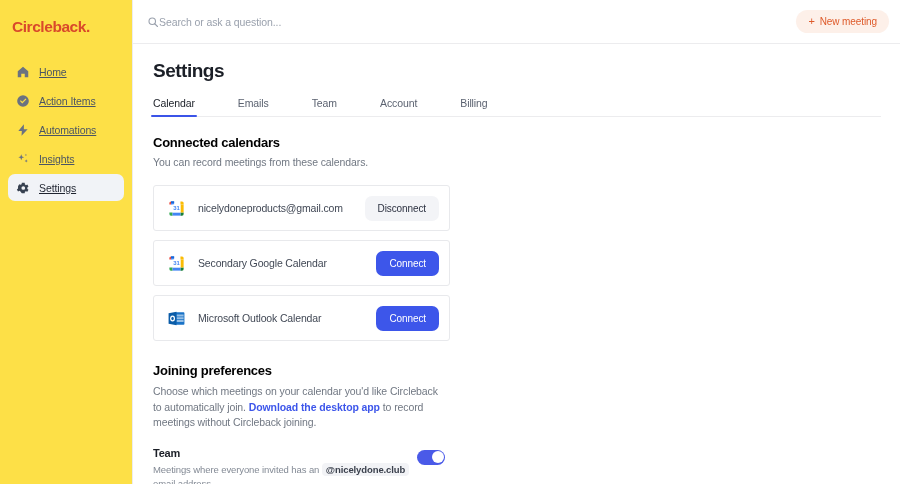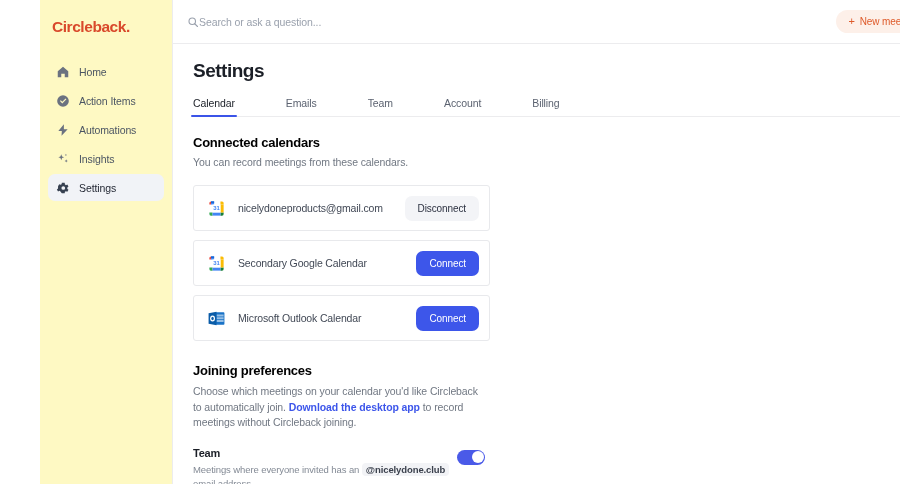--- a/index.html
+++ b/index.html
@@ -18,24 +18,23 @@
     width: 900px;
     height: 484px;
     background: #ffffff;
   }
 
   
   .sidebar {
     width: 133px;
     flex: 0 0 133px;
     height: 484px;
-    background: #fef9c3;
+    background: #fde047;
     border-right: 1px solid #ececee;
     padding-top: 10px;
-    margin-left: 40px;
   }
 
   .logo {
     font-size: 15.5px;
     font-weight: bold;
     color: #d9492b;
     letter-spacing: -0.45px;
     padding: 7px 0 0 12px;
     height: 38px;
     line-height: 20px;
@@ -70,20 +69,21 @@
     color: #6b7280;
   }
   .nav-item.active .nav-icon { color: #374151; }
   .nav-icon svg { display: block; }
 
   .nav-label {
     font-size: 10.5px;
     color: #4b5563;
     letter-spacing: -0.1px;
     white-space: nowrap;
+    text-decoration: underline;
   }
   .nav-item.active .nav-label { color: #1f2430; }
 
   
   .main {
     flex: 1 1 auto;
     height: 484px;
     display: flex;
     flex-direction: column;
     background: #ffffff;
@@ -158,21 +158,21 @@
   .page-title {
     font-size: 19px;
     font-weight: bold;
     color: #1b1f27;
     letter-spacing: -0.5px;
     margin-bottom: 15px;
   }
 
   .tabs {
     display: flex;
-    gap: 8px;
+    gap: 0;
     border-bottom: 1px solid #ececee;
     width: 728px;
     margin-bottom: 18px;
   }
   .tab {
     font-size: 10.5px;
     color: #5b6270;
     letter-spacing: -0.1px;
     padding: 0 0 7px 0;
     margin-right: 43px;

